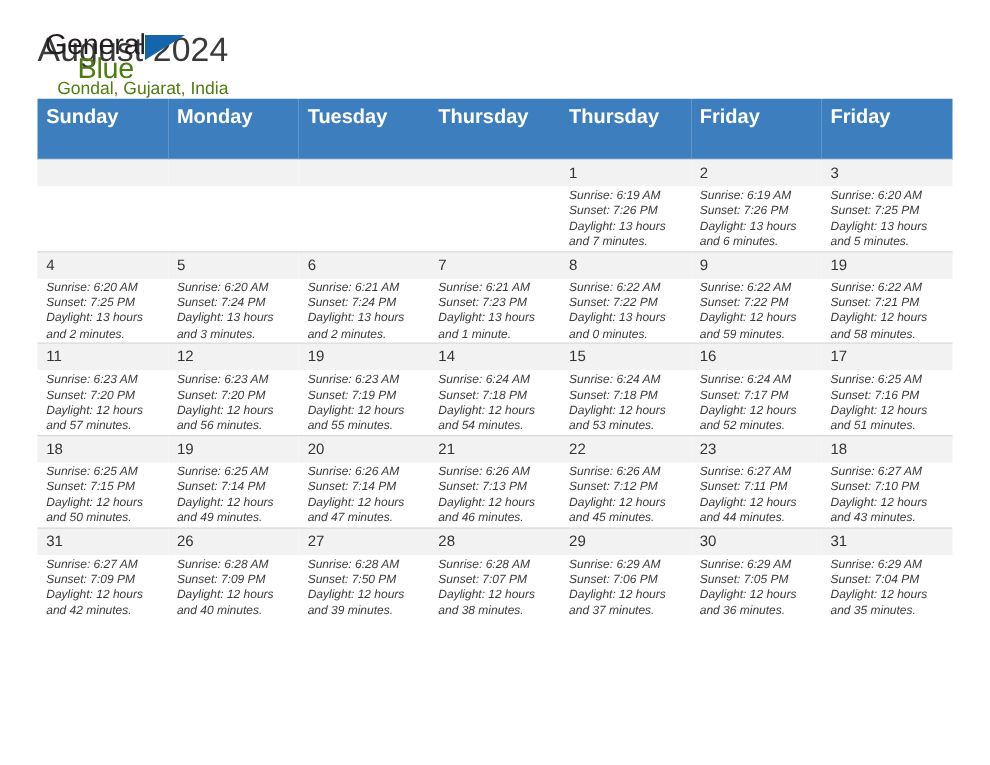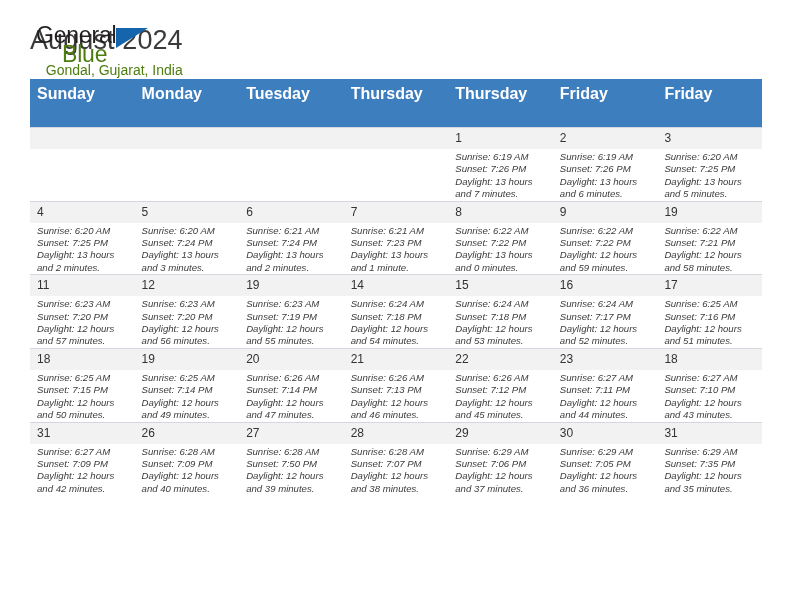--- a/index.html
+++ b/index.html
@@ -531,21 +531,21 @@
                 <div>Daylight: 12 hours</div>
                 <div>and 36 minutes.</div>
               </div>
             </div>
           </td>
           <td>
             <div class="cell-inner">
               <div class="daynum">31</div>
               <div class="details">
                 <div>Sunrise: 6:29 AM</div>
-                <div>Sunset: 7:35 PM</div>
+                <div>Sunset: 7:04 PM</div>
                 <div>Daylight: 12 hours</div>
                 <div>and 35 minutes.</div>
               </div>
             </div>
           </td>
         </tr>
       </tbody>
   </table>
 
 </div>

